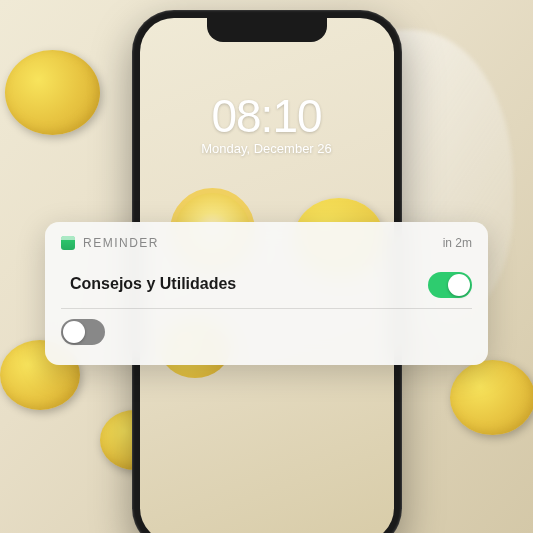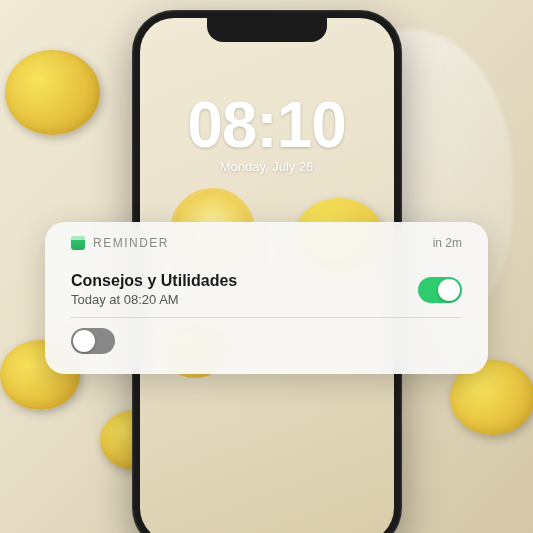--- a/index.html
+++ b/index.html
@@ -110,42 +110,42 @@
     }
     .lock-time {
       position: absolute;
       top: 75px;
       width: 100%;
       text-align: center;
       color: #fff;
       text-shadow: 0 1px 3px rgba(0,0,0,0.2);
     }
     .time-text {
-      font-size: 64px;
-      font-weight: 700;
+      font-size: 46px;
+      font-weight: 400;
       letter-spacing: -1px;
       line-height: 1;
     }
     .date-text {
       font-size: 13px;
       font-weight: 400;
       margin-top: 2px;
     }
 
     .notification-card {
       position: absolute;
       top: 222px;
       left: 45px;
       right: 45px;
       background: rgba(248, 248, 246, 0.94);
       backdrop-filter: blur(10px);
-      border-radius: 20px;
+      border-radius: 14px;
       box-shadow: 0 8px 30px rgba(0,0,0,0.18);
       z-index: 20;
-      padding: 14px 26px 10px;
+      padding: 14px 16px 10px;
     }
     .card-header {
       display: flex;
       align-items: center;
       gap: 8px;
       margin-bottom: 12px;
     }
     .reminder-icon {
       width: 14px;
       height: 14px;
@@ -177,20 +177,21 @@
     .reminder-item {
       display: flex;
       align-items: center;
       padding: 10px 0;
     }
     .reminder-item + .reminder-item {
       border-top: 1px solid rgba(0,0,0,0.12);
     }
     .item-content {
       flex: 1;
+      margin-left: 9px;
     }
     .item-title {
       font-size: 16px;
       font-weight: 700;
       color: #1a1a1a;
       margin-bottom: 2px;
     }
     .item-time {
       font-size: 13px;
       color: #555;
@@ -233,36 +234,35 @@
 </div>
 
 <div class="phone">
   <div class="phone-screen">
     <div class="phone-bg-slice"></div>
     <div class="phone-bg-lemon1"></div>
     <div class="phone-bg-lemon2"></div>
     <div class="notch"></div>
     <div class="lock-time">
       <div class="time-text">08:10</div>
-      <div class="date-text">Monday, July 26</div>
+      <div class="date-text">Monday, December 26</div>
     </div>
   </div>
 </div>
 
 <div class="notification-card">
   <div class="card-header">
     <div class="reminder-icon"></div>
     <div class="reminder-label">REMINDER</div>
     <div class="time-remaining">in 2m</div>
   </div>
 
   <div class="reminder-item">
     <div class="item-content">
       <div class="item-title">Consejos y Utilidades</div>
-      <div class="item-time">Today at 08:20 AM</div>
     </div>
     <div class="toggle on">
       <div class="toggle-knob"></div>
     </div>
   </div>
 
   <div class="reminder-item">
     <div class="toggle off">
       <div class="toggle-knob"></div>
     </div>

